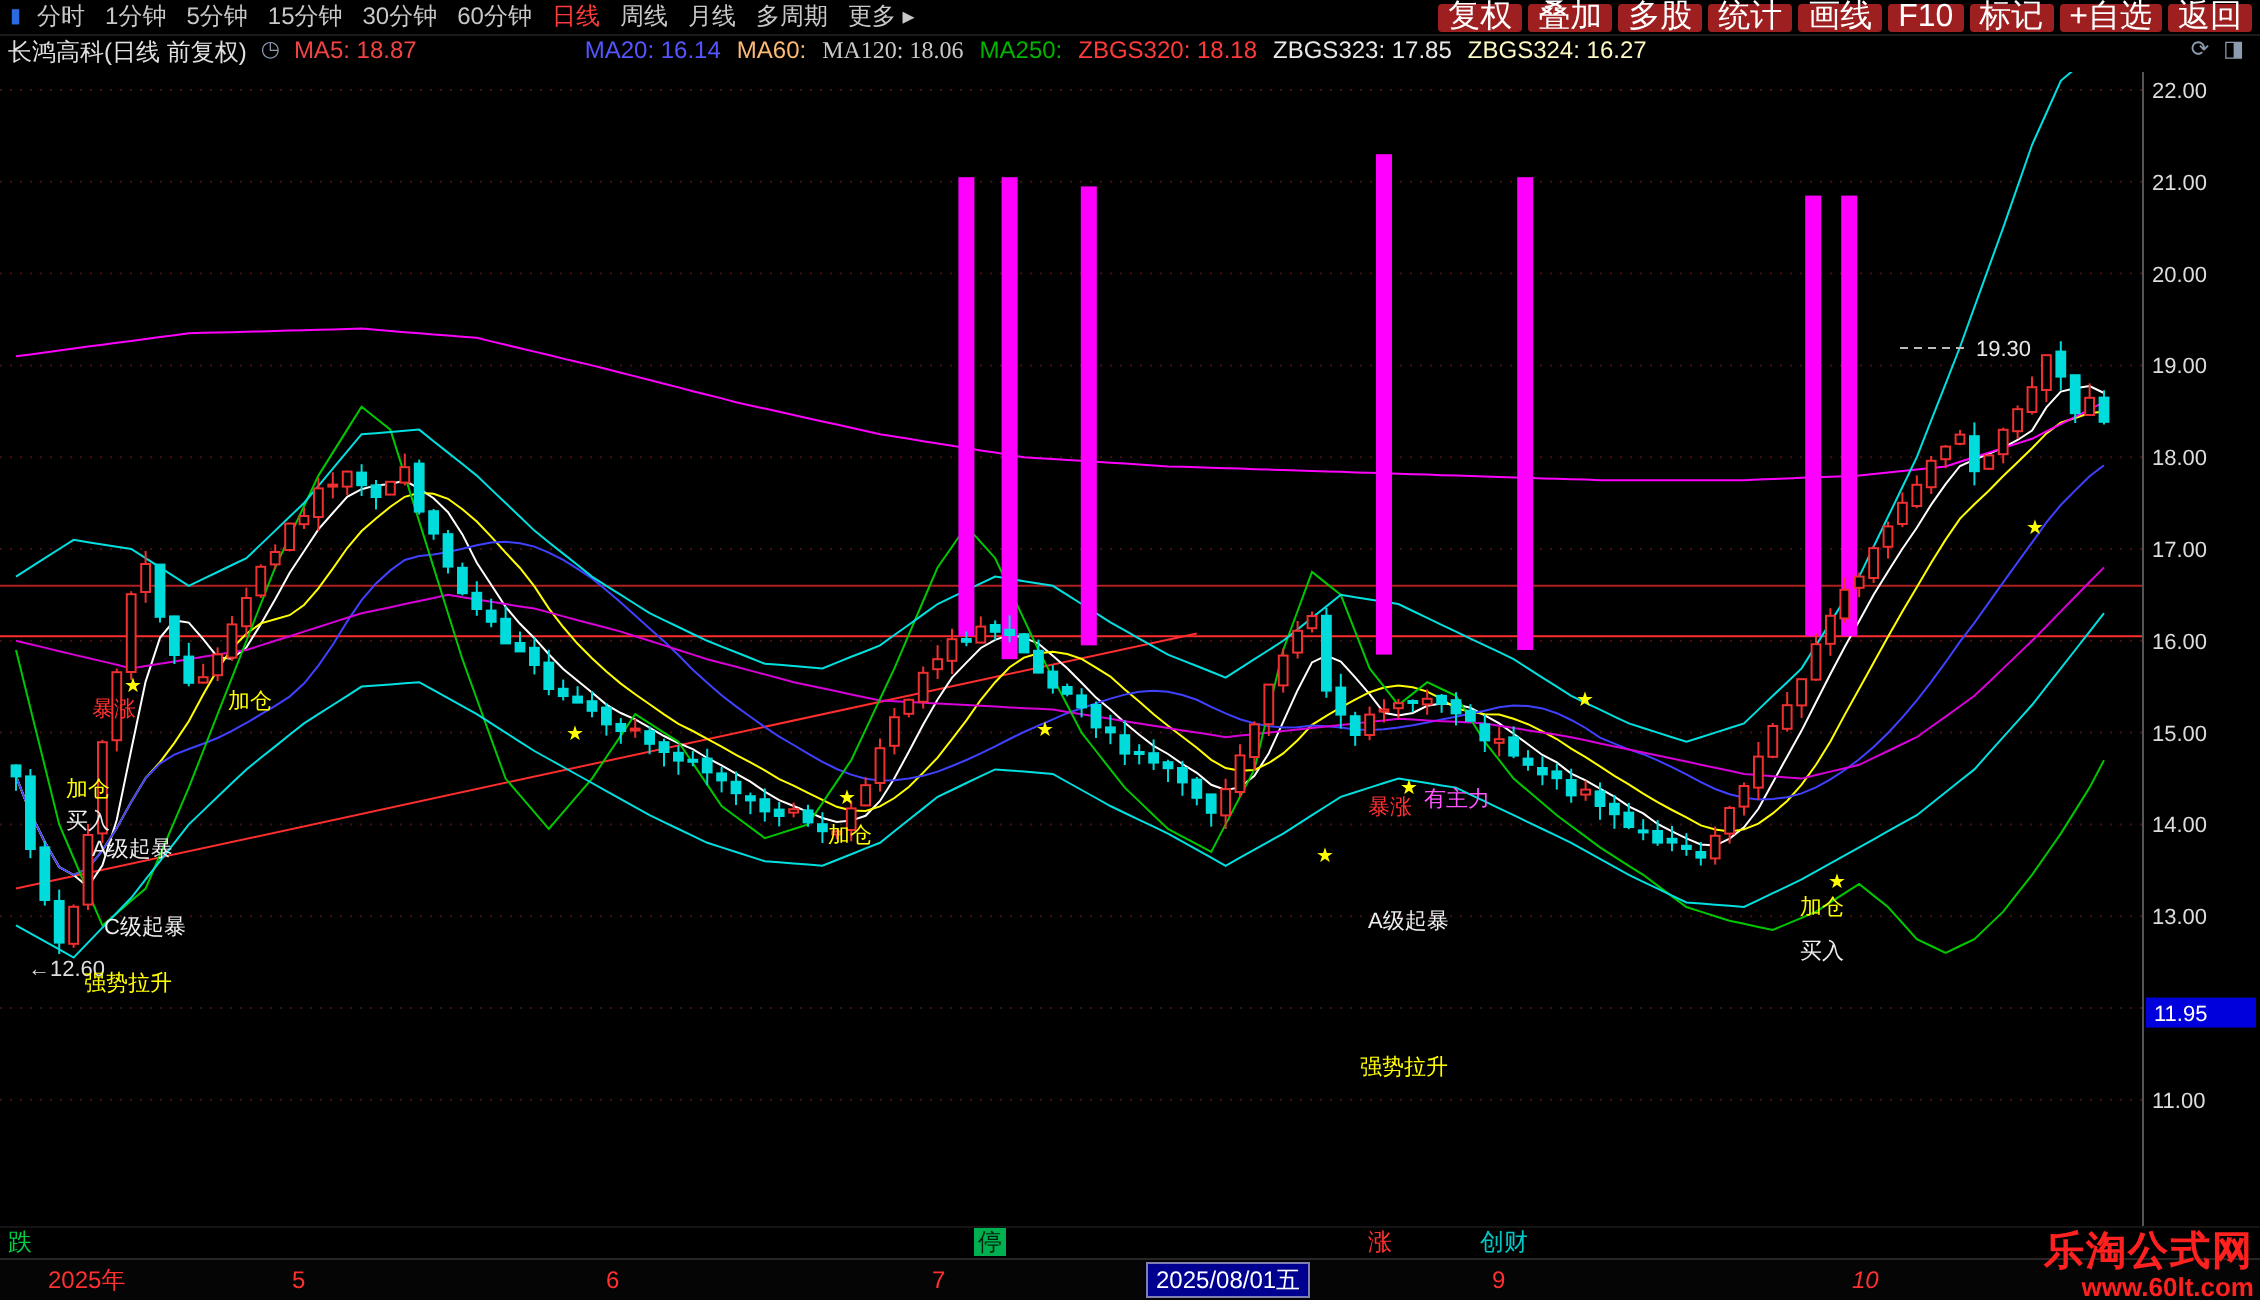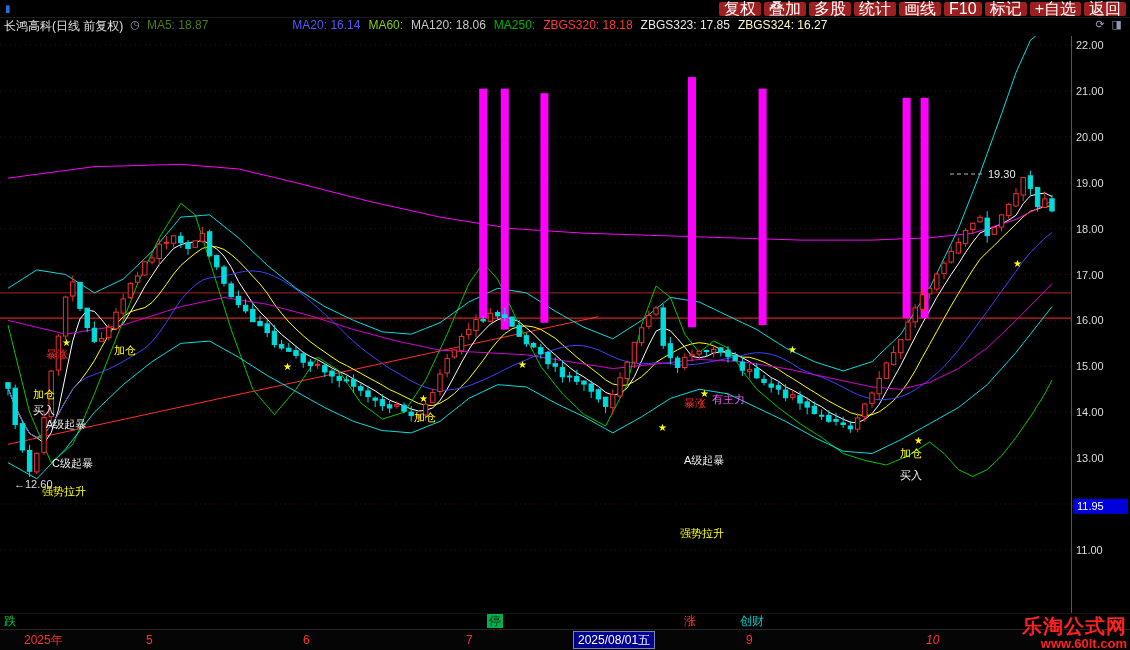--- a/index.html
+++ b/index.html
@@ -31,42 +31,55 @@
   .dhl{padding:0 4px;border:1px solid #8080b0}
   .watermark{position:absolute;right:3px;bottom:0;text-align:right;line-height:1.02;z-index:6}
   .wm1{font-size:20px;font-weight:bold;letter-spacing:1px}
   .wm2{font-size:13px;font-weight:bold}
 </style>
 </head>
 <body>
 
 <div class="topbar">
   <span class="app-ic">▮</span>
+  <div class="periods" id="periods">
+      <span class="period">分时</span>
+      <span class="period">1分钟</span>
+      <span class="period">5分钟</span>
+      <span class="period">15分钟</span>
+      <span class="period">30分钟</span>
+      <span class="period">60分钟</span>
+      <span class="period active">日线</span>
+      <span class="period">周线</span>
+      <span class="period">月线</span>
+      <span class="period">多周期</span>
+      <span class="period">更多 ▸</span>
+    </div>
   <div class="tb-buttons" id="tbButtons">
       <span class="tbbtn">复权</span>
       <span class="tbbtn">叠加</span>
       <span class="tbbtn">多股</span>
       <span class="tbbtn">统计</span>
       <span class="tbbtn">画线</span>
       <span class="tbbtn">F10</span>
       <span class="tbbtn">标记</span>
       <span class="tbbtn">+自选</span>
       <span class="tbbtn">返回</span>
     </div>
 </div>
 
 <div class="titlebar">
   <span class="stock">长鸿高科(日线 前复权)</span>
   <span class="clock">◷</span>
   <div class="inds" id="indics">
-      <span class="ind" style="color: #4d7c0f;">MA5: 18.87</span>
+      <span class="ind" style="color: #ef4444;">MA5: 18.87</span>
       <span class="ind" style="color: rgb(255, 255, 0); margin-top: 44px;">MA10: 18.45</span>
       <span class="ind" style="color: rgb(85, 85, 255);">MA20: 16.14</span>
-      <span class="ind" style="color: #84cc16;">MA60:</span>
-      <span class="ind" style="color: rgb(200, 200, 200);">MA120: 18.06</span>
+      <span class="ind" style="color: #fdba74;">MA60:</span>
+      <span class="ind" style="color: rgb(200, 200, 200); font-family: Liberation Serif, serif;">MA120: 18.06</span>
       <span class="ind" style="color: rgb(0, 180, 0);">MA250:</span>
       <span class="ind" style="color: rgb(255, 58, 58);">ZBGS320: 18.18</span>
       <span class="ind" style="color: rgb(232, 232, 232);">ZBGS323: 17.85</span>
       <span class="ind" style="color: #fef9c3;">ZBGS324: 16.27</span>
     </div>
   <span class="t-icons">
     <span>⟳</span>
     <span>◨</span>
   </span>
 </div>

